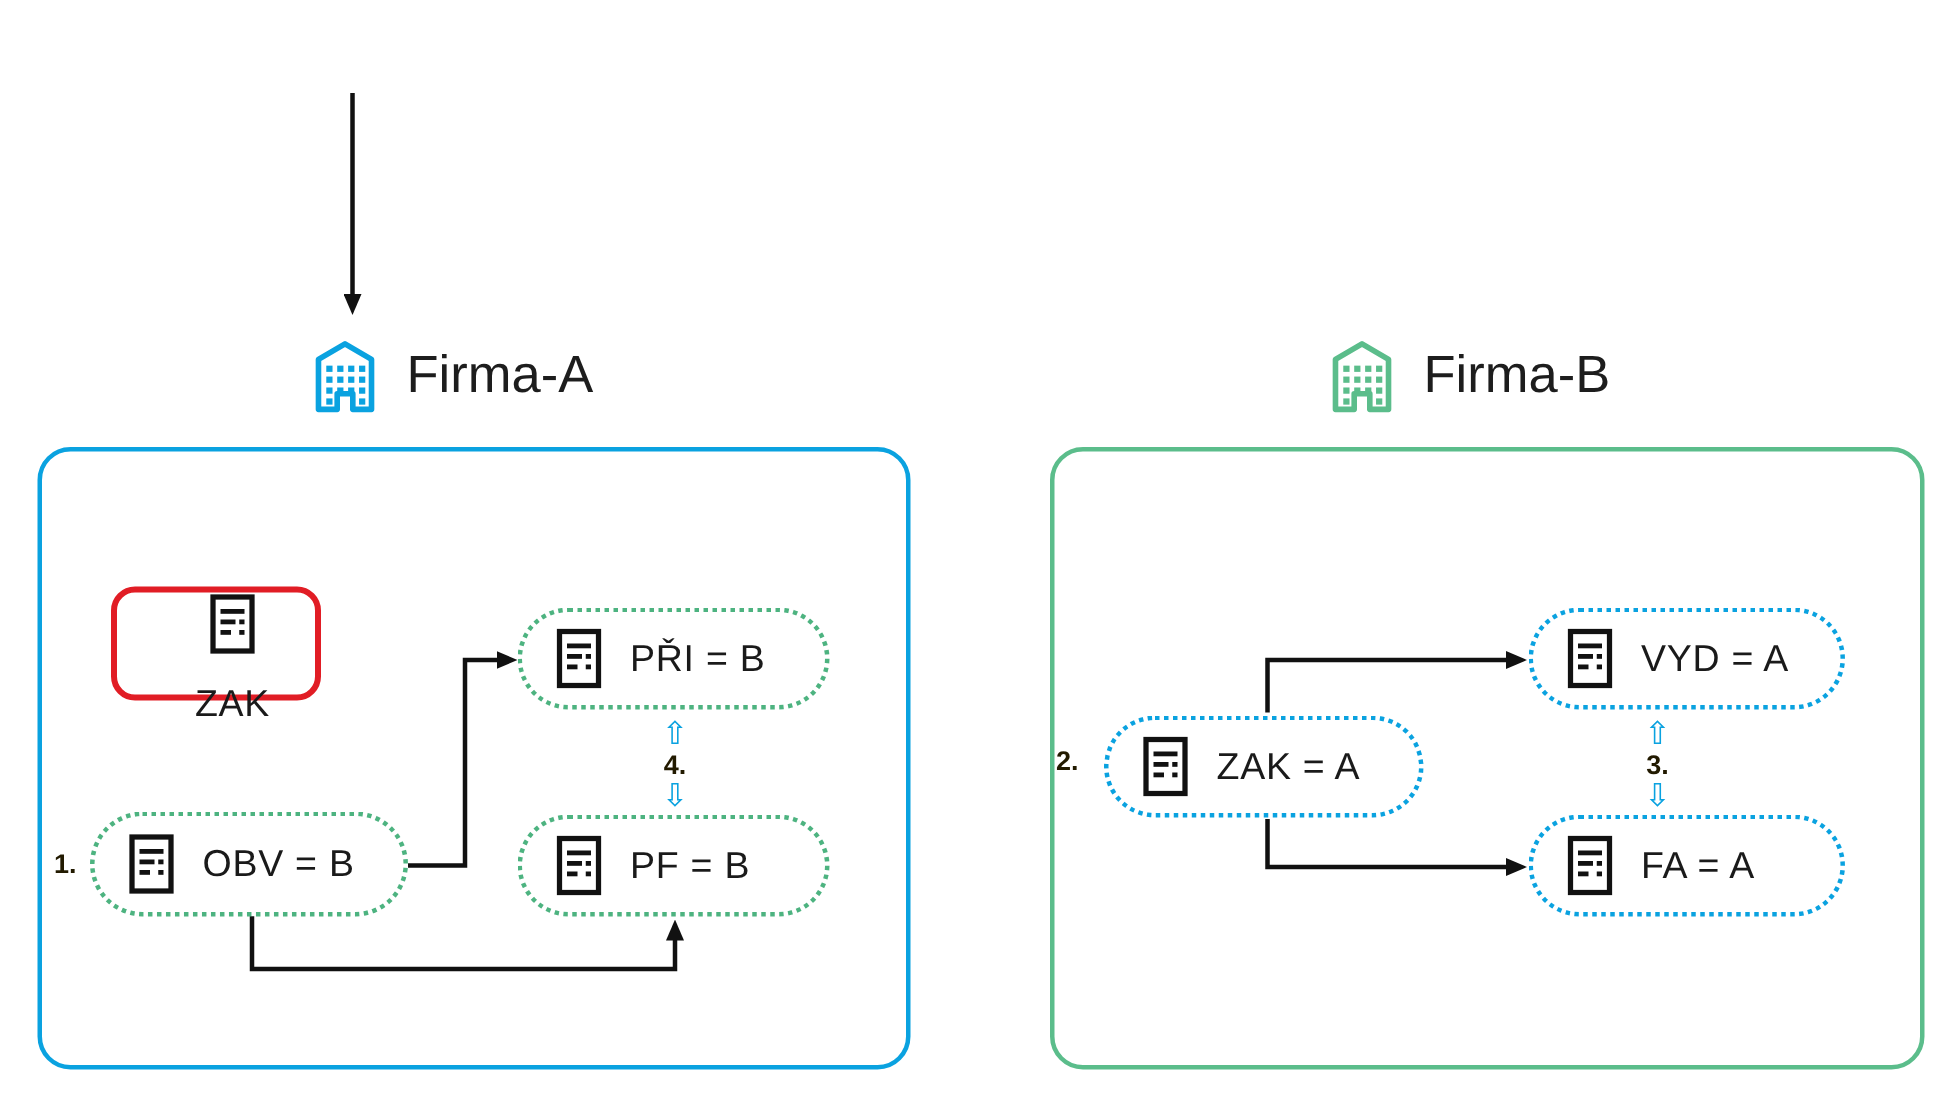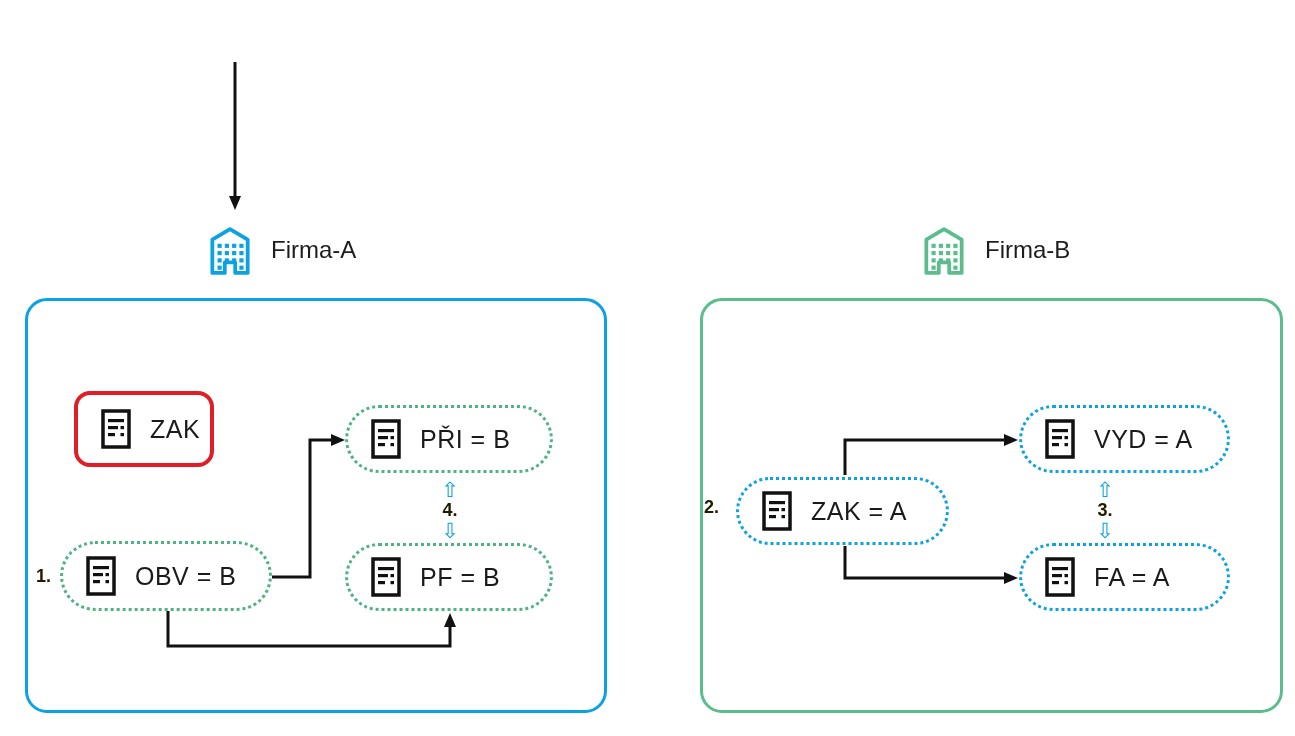--- a/index.html
+++ b/index.html
@@ -11,38 +11,38 @@
     overflow:hidden;
   }
   .connectors{position:absolute;left:0;top:0;width:1295px;height:736px;pointer-events:none;}
 
   .customer-label{
     position:absolute;left:150px;top:16px;width:210px;
     text-align:center;font-size:23px;color:#1d1d1d;
   }
 
   .firm-header{position:absolute;display:flex;align-items:center;gap:16px;}
-  .firm-header .firm-title{font-size:24px;color:#1d1d1d;}
+  .firm-header .firm-title{font-size:35px;color:#1d1d1d;}
   .header-a{left:205px;top:224px;}
-  .header-b{left:919px;top:224px;}
+  .header-b{left:883px;top:224px;}
   .blue-accent{color:var(--blue);}
   .green-accent{color:var(--green);}
 
   .firm-box{position:absolute;border-radius:22px;box-sizing:border-box;}
   .box-a{left:25px;top:298px;width:582px;height:415px;border:3px solid var(--blue);}
   .box-b{left:700px;top:298px;width:583px;height:415px;border:3px solid var(--green);}
 
   .node{
     position:absolute;display:flex;align-items:center;gap:18px;
     padding-left:22px;box-sizing:border-box;background:#ffffff;
   }
   .node .node-label{font-size:25px;color:#1a1a1a;white-space:nowrap;letter-spacing:0.5px;}
   .dotted-green{border:3px dotted var(--green_dots);border-radius:36px;}
   .dotted-blue{border:3px dotted var(--blue);border-radius:36px;}
-  .solid-red{border:4px solid var(--red);border-radius:16px;}
+  .solid-red{border:4px solid var(--red);border-radius:16px;flex-direction:column;}
 
   .node-zak   {left:74px;  top:391px; width:140px; height:76px;}
   .node-pri   {left:345px; top:405px; width:208px; height:68px;}
   .node-obv   {left:60px;  top:541px; width:212px; height:70px;}
   .node-pf    {left:345px; top:543px; width:208px; height:68px;}
   .node-zak-a {left:736px; top:477px; width:213px; height:68px;}
   .node-vyd   {left:1019px;top:405px; width:211px; height:68px;text-align:right;}
   .node-fa    {left:1019px;top:543px; width:211px; height:68px;}
 
   .step-num{position:absolute;font-weight:bold;font-size:18px;color:#221a00;}

